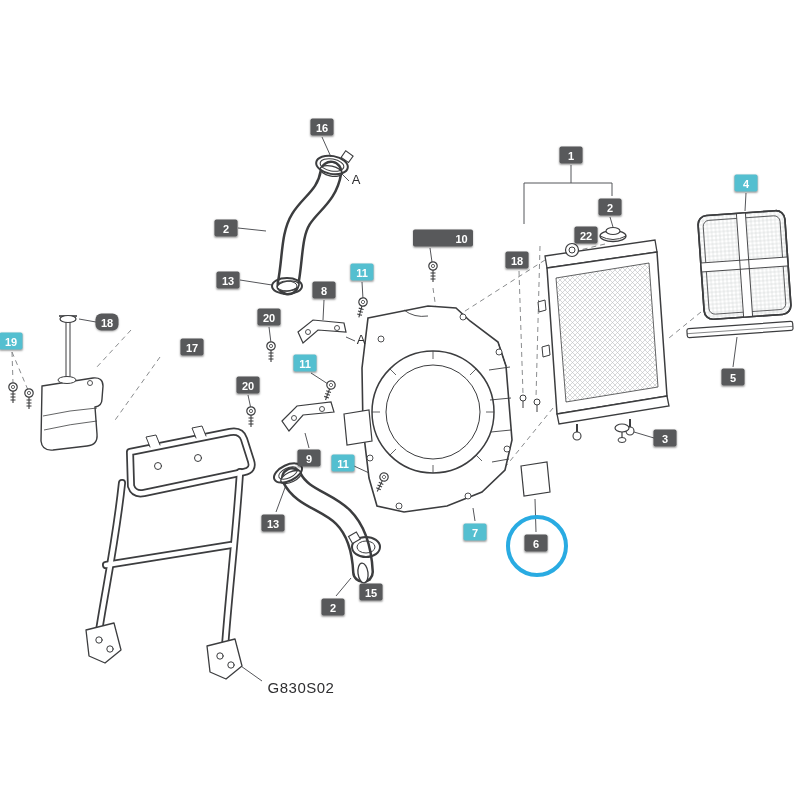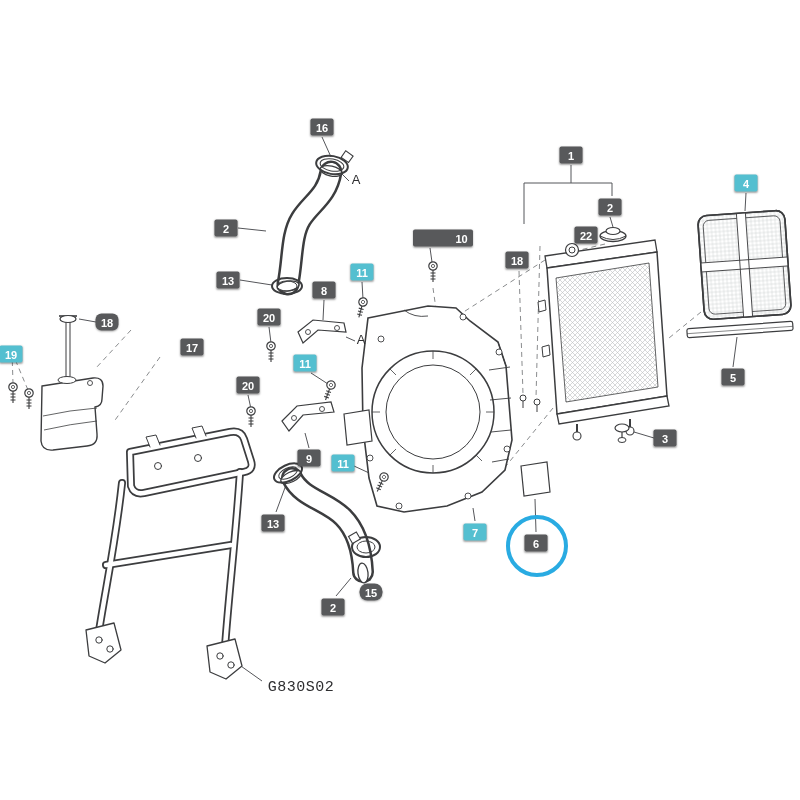--- a/index.html
+++ b/index.html
@@ -16,21 +16,21 @@
     font-size:11px;font-weight:bold;color:#fff;
     background:var(--label-dark,#58595b);border-radius:2px;
     box-shadow:0 1px 2px rgba(0,0,0,.35);
     pointer-events:auto;cursor:default;user-select:none;
   }
   .part-label.cyan{background:var(--label-cyan,#54bfd0);cursor:pointer;}
   .anno{
     position:absolute;transform:translate(-50%,-50%);
     color:#2e2e30;font-size:13px;white-space:nowrap;pointer-events:none;
   }
-  .anno.code{font-size:15px;letter-spacing:.5px;font-family:Liberation Mono, monospace;}
+  .anno.code{font-size:15px;letter-spacing:.5px;}
   #highlight-circle{
     position:absolute;border:4px solid var(--highlight,#29abe2);
     border-radius:50%;box-sizing:border-box;pointer-events:none;
   }
 </style>
 </head>
 <body>
 
 <div id="stage">
 
@@ -267,32 +267,32 @@
       <div class="part-label" style="left: 610px; top: 207px;">2</div>
       <div class="part-label" style="left: 226px; top: 228px;">2</div>
       <div class="part-label" style="left: 539px; top: 235px; margin-left: 47px;">22</div>
       <div class="part-label" style="left: 443px; top: 238px; padding-left: 40px;">10</div>
       <div class="part-label" style="left: 517px; top: 260px;">18</div>
       <div class="part-label cyan" style="left: 362px; top: 272px;">11</div>
       <div class="part-label" style="left: 228px; top: 280px;">13</div>
       <div class="part-label" style="left: 324px; top: 290px;">8</div>
       <div class="part-label" style="left: 269px; top: 317px;">20</div>
       <div class="part-label" style="left: 107px; top: 322px; border-radius: 6px;">18</div>
-      <div class="part-label cyan" style="left: 11px; top: 354px; text-align: right;">19</div>
+      <div class="part-label cyan" style="left: 11px; top: 341px; text-align: right;">19</div>
       <div class="part-label" style="left: 160px; top: 347px; margin-left: 32px;">17</div>
       <div class="part-label cyan" style="left: 305px; top: 363px;">11</div>
       <div class="part-label" style="left: 733px; top: 377px;">5</div>
       <div class="part-label" style="left: 248px; top: 385px;">20</div>
       <div class="part-label" style="left: 665px; top: 438px;">3</div>
       <div class="part-label" style="left: 309px; top: 458px;">9</div>
       <div class="part-label cyan" style="left: 343px; top: 463px;">11</div>
       <div class="part-label" style="left: 273px; top: 523px;">13</div>
       <div class="part-label cyan" style="left: 475px; top: 532px;">7</div>
       <div class="part-label" style="left: 536px; top: 543px;">6</div>
-      <div class="part-label" style="left: 371px; top: 592px; border-radius: 8px;">15</div>
+      <div class="part-label" style="left: 371px; top: 592px;">15</div>
       <div class="part-label" style="left: 333px; top: 607px;">2</div>
       <div class="anno" style="left: 356px; top: 179px;">A</div>
       <div class="anno" style="left: 361px; top: 339px;">A</div>
       <div class="anno code" style="left: 301px; top: 687px;">G830S02</div>
     </div>
 
   <div id="highlight-circle" style="left: 506px; top: 515px; width: 62px; height: 62px;"></div>
 </div>
 
 </body></html>

